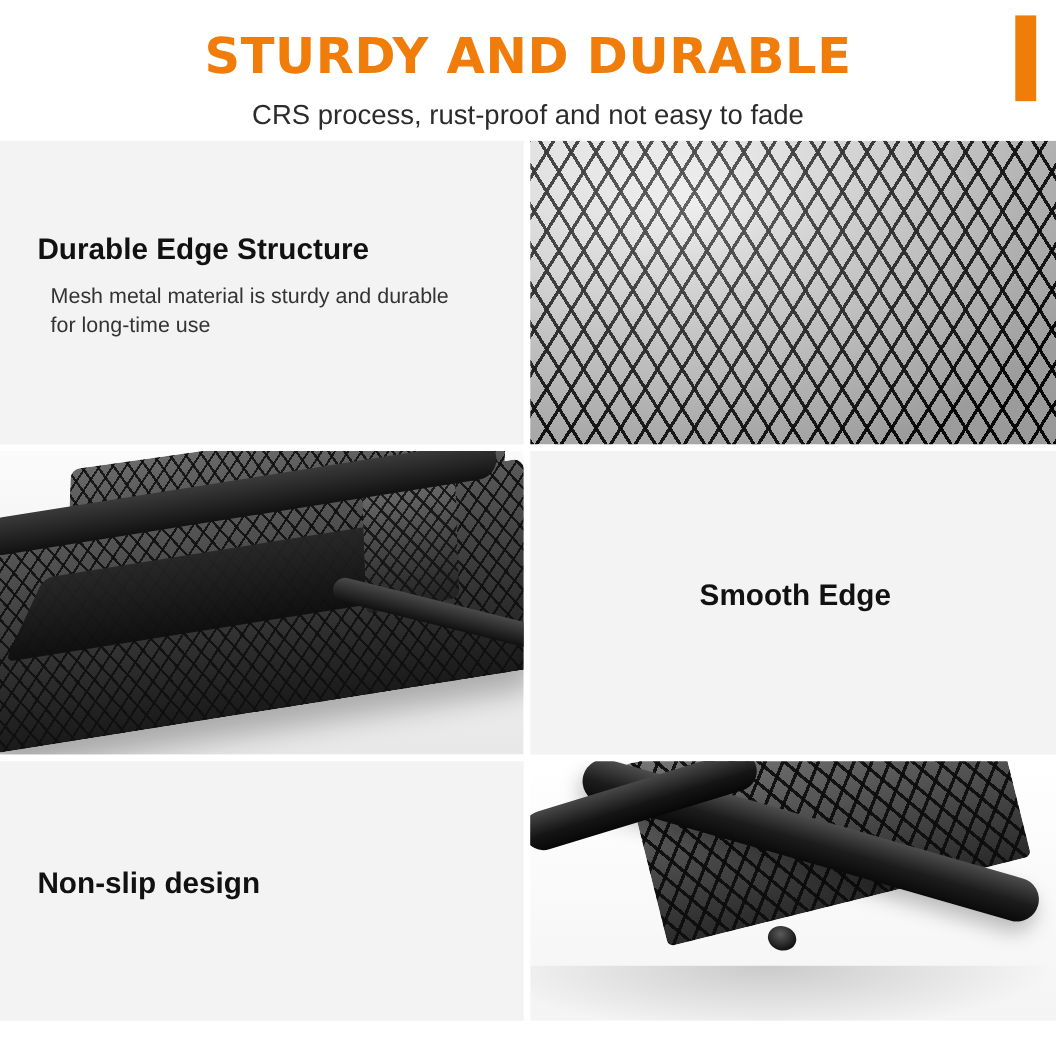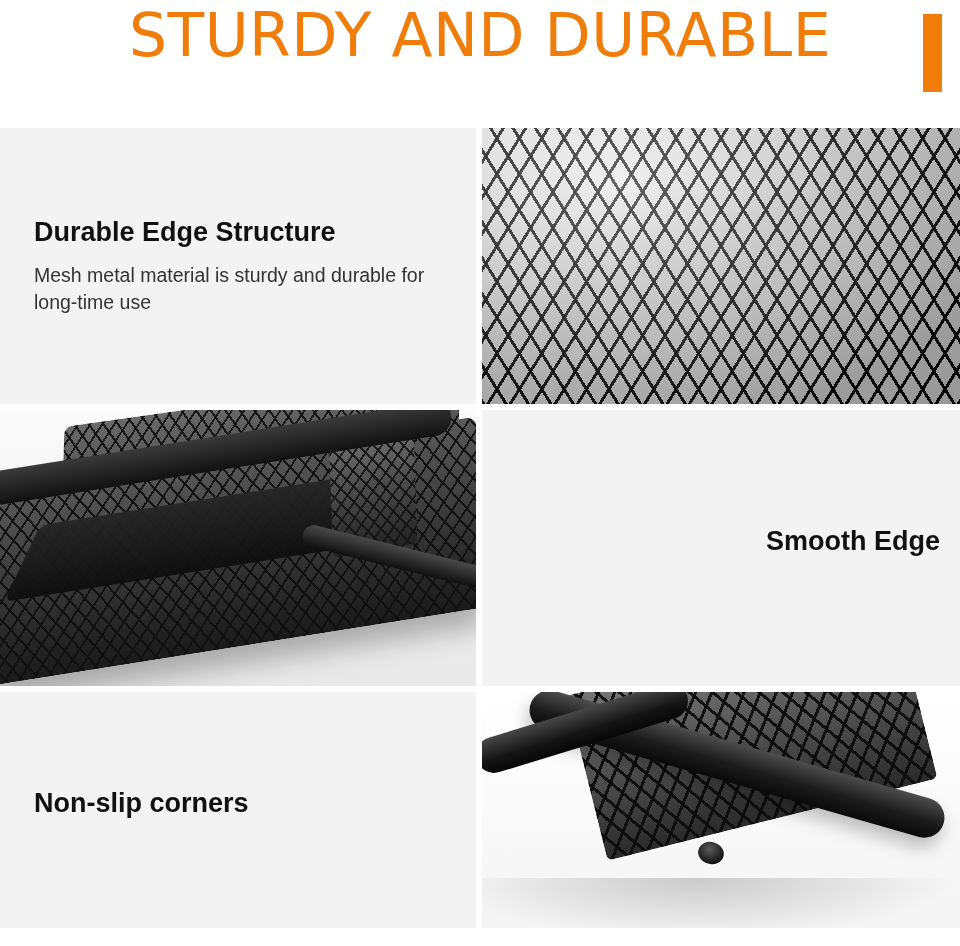--- a/index.html
+++ b/index.html
@@ -22,24 +22,24 @@
 
   
   .header {
     position: relative;
     height: 128px;
     background: #ffffff;
     text-align: center;
   }
   .headline {
     margin: 0;
-    padding-top: 4px;
-    font-size: 60px;
+    padding-top: 20px;
+    font-size: 45px;
     line-height: 62px;
-    font-weight: normal;
+    font-weight: bold;
     letter-spacing: 0.5px;
     color: #f07d0a;
     font-family: "DejaVu Sans", sans-serif;
     text-transform: uppercase;
   }
   .headline-bar {
     position: absolute;
     right: 18px;
     top: 14px;
     width: 19px;
@@ -74,32 +74,32 @@
     background: #f3f3f3;
     display: flex;
     flex-direction: column;
     justify-content: center;
   }
   .cell.text .inner {
     padding: 0 34px;
   }
   .cell.text.right-align .inner {
     padding: 0 20px 0 24px;
-    text-align: right;
+    text-align: center;
   }
   .feat-title {
     margin: 0 0 14px 0;
     font-size: 27px;
     line-height: 32px;
     font-weight: bold;
     color: #111111;
     font-family: "Liberation Sans", sans-serif;
   }
   .feat-desc {
-    margin: 0;
+    margin: 12px;
     font-size: 19.5px;
     line-height: 27px;
     color: #333333;
     font-family: "Liberation Sans", sans-serif;
   }
 
   
   .photo {
     background: #ffffff;
   }
@@ -260,20 +260,21 @@
   }
 </style>
 </head>
 <body>
 
 <div class="page">
 
   <div class="header">
     <h1 class="headline">STURDY AND DURABLE</h1>
     <div class="headline-bar"></div>
+    <p class="subhead">CRS process,  rust-proof and not easy to fade</p>
   </div>
 
   <div class="grid">
 
     <div class="row">
       <div class="cell text" style="width:476px;height:276px;">
         <div class="inner">
           <h2 class="feat-title">Durable Edge Structure</h2>
           <p class="feat-desc">Mesh metal material is sturdy and durable for long-time use</p>
         </div>
@@ -297,21 +298,21 @@
       <div class="cell text right-align" style="width:478px;height:276px;">
         <div class="inner">
           <h2 class="feat-title">Smooth Edge</h2>
         </div>
       </div>
     </div>
 
     <div class="row">
       <div class="cell text" style="width:476px;height:236px;">
         <div class="inner">
-          <h2 class="feat-title">Non-slip corners</h2>
+          <h2 class="feat-title">Non-slip design</h2>
         </div>
       </div>
       <div class="cell photo" style="width:478px;height:236px;">
         <div class="corner-scene">
           <div class="corner-mesh"></div>
           <div class="corner-frame"></div>
           <div class="corner-frame2"></div>
           <div class="corner-foot"></div>
           <div class="corner-shadow"></div>
         </div>

